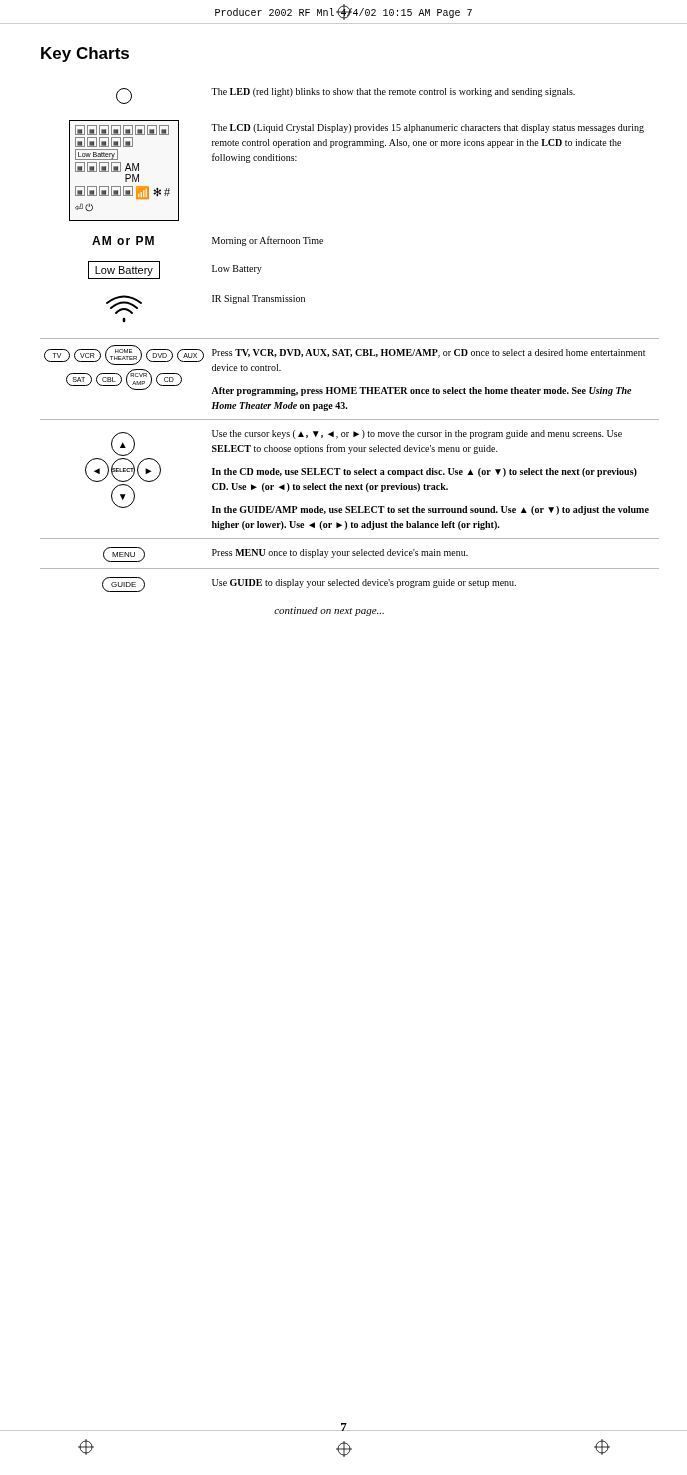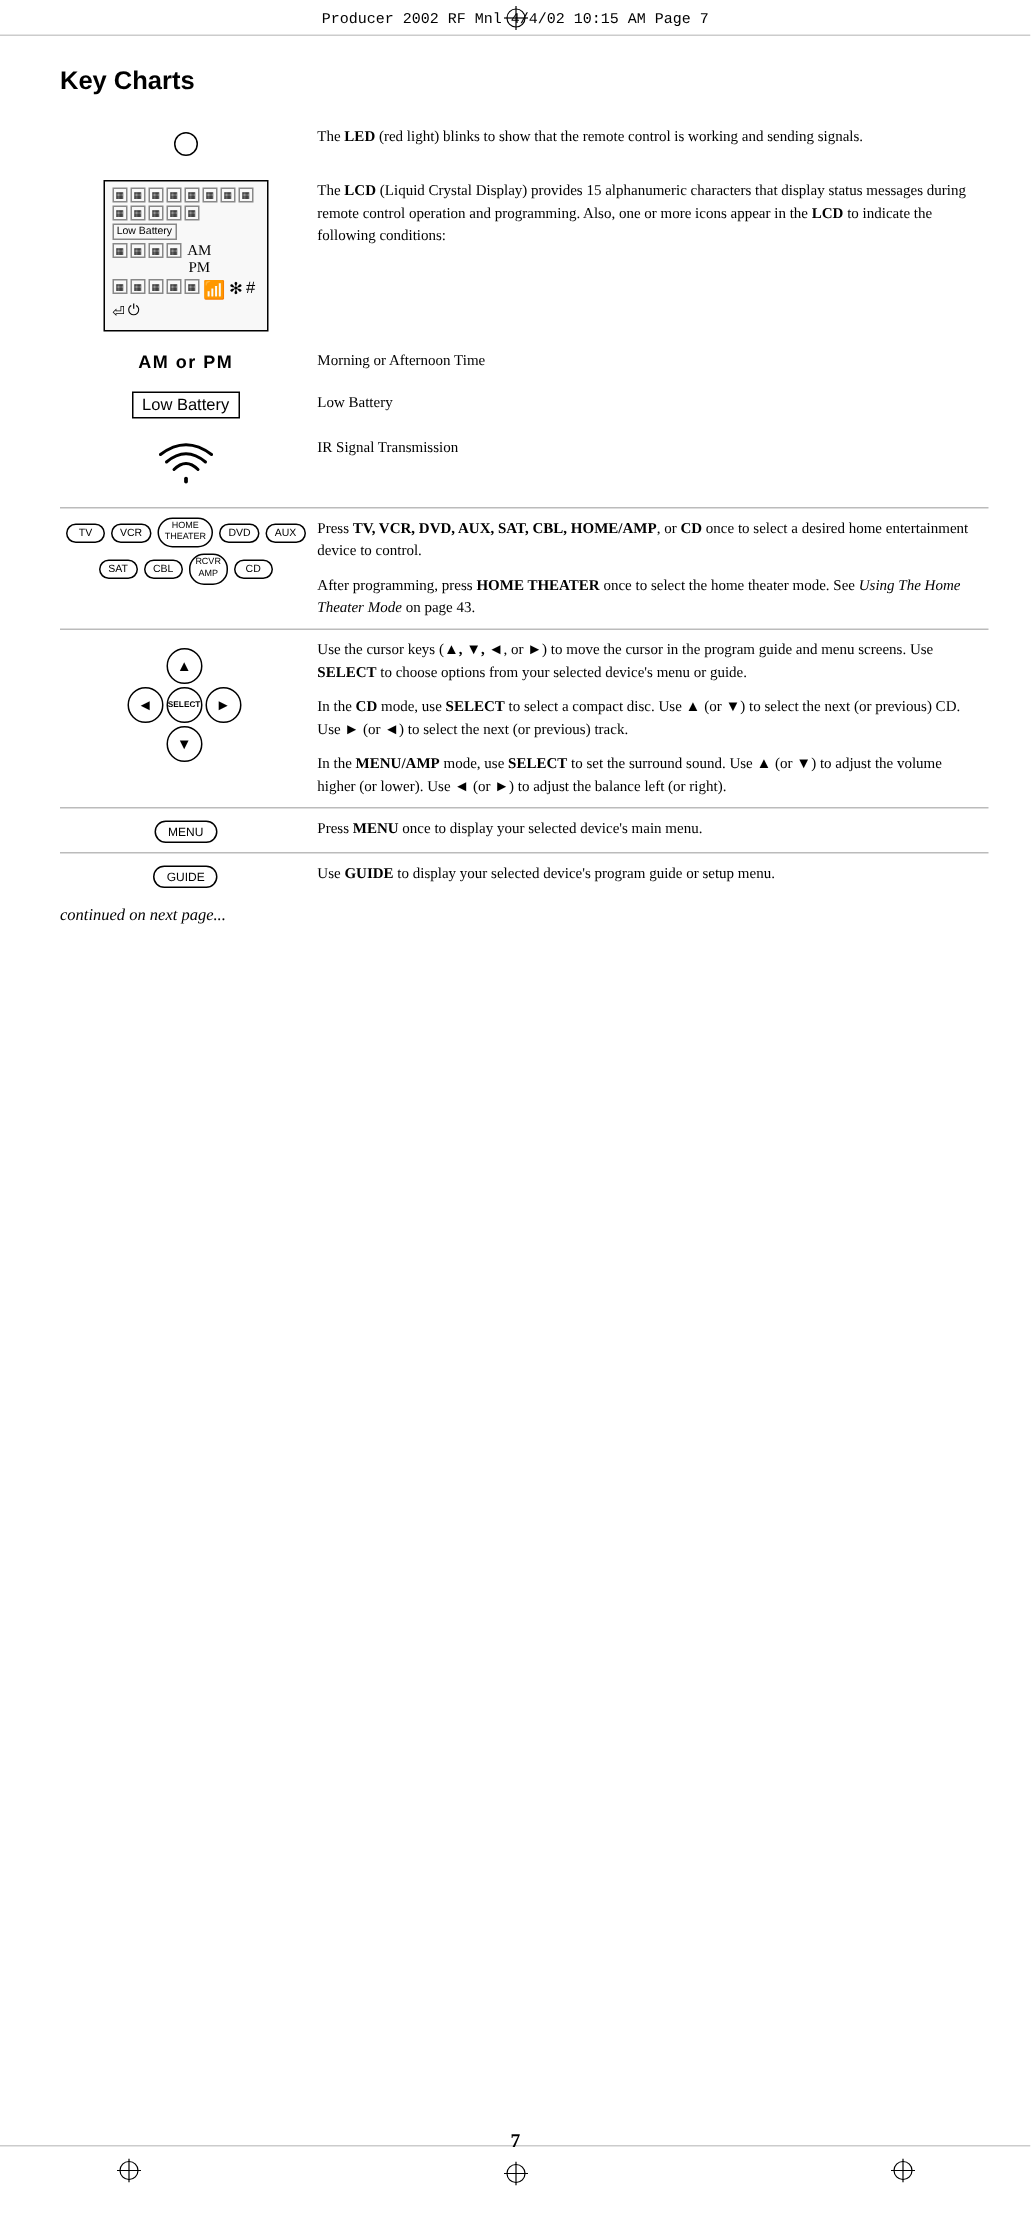--- a/index.html
+++ b/index.html
@@ -34,21 +34,21 @@
     .page-footer {
       text-align: center;
       font-size: 13px;
       font-weight: bold;
       padding: 10px;
       position: absolute;
       bottom: 30px;
       width: 100%;
     }
     .continued-text {
-      text-align: left;
+      text-align: center;
       font-style: italic;
       font-size: 11px;
       padding-right: 40px;
       margin-top: 6px;
     }
     .content {
       padding: 20px 28px 20px 40px;
     }
     .page-title {
       font-size: 17px;
@@ -167,20 +167,21 @@
     .menu-btn {
       border: 1.5px solid #000;
       border-radius: 10px;
       font-size: 8px;
       padding: 2px 8px;
       font-family: Arial, sans-serif;
       display: inline-block;
     }
     .sub-desc {
       margin-top: 8px;
+      font-weight: bold;
     }
   </style>
 </head>
 <body>
 
 <div class="page-header">
   <span>Producer 2002 RF Mnl   4/4/02   10:15 AM   Page 7</span>
   <svg class="page-header-crosshair" viewBox="0 0 16 16">
     <circle cx="8" cy="8" r="6" fill="none" stroke="#000" stroke-width="0.8"></circle>
     <line x1="8" y1="0" x2="8" y2="16" stroke="#000" stroke-width="0.8"></line>
@@ -222,21 +223,21 @@
             <span class="lcd-char">▦</span>
             <span class="lcd-char">▦</span>
             <span class="lcd-char">▦</span>
             <span style="font-size:7px; display:inline-block; border:0.5px solid #888; padding:1px 2px;">Low Battery</span>
           </div>
           <div class="lcd-row" style="margin-top:2px;">
             <span class="lcd-char">▦</span>
             <span class="lcd-char">▦</span>
             <span class="lcd-char">▦</span>
             <span class="lcd-char">▦</span>
-            <span style="font-size:10px; margin-left:2px;font-family:Liberation Serif, serif;">AM<br style="line-height:0">PM</span>
+            <span style="font-size:10px; margin-left:2px;">AM<br style="line-height:0">PM</span>
           </div>
           <div class="lcd-row">
             <span class="lcd-char">▦</span>
             <span class="lcd-char">▦</span>
             <span class="lcd-char">▦</span>
             <span class="lcd-char">▦</span>
             <span class="lcd-char">▦</span>
             <span style="font-size:12px; margin-left:1px;">📶</span>
             <span style="font-size:11px;">✻</span>
             <span style="font-size:11px;">#</span>
@@ -332,21 +333,21 @@
         </div>
       </td>
       <td class="desc-cell">
         <div>
           Use the cursor keys (<strong>▲, ▼, ◄</strong>, or <strong>►</strong>) to move the cursor in the program guide and menu screens. Use <strong>SELECT</strong> to choose options from your selected device's menu or guide.
         </div>
         <div class="sub-desc">
           In the <strong>CD</strong> mode, use <strong>SELECT</strong> to select a compact disc. Use ▲ (or ▼) to select the next (or previous) CD. Use  ► (or ◄) to select the next (or previous) track.
         </div>
         <div class="sub-desc">
-          In the <strong>MENU/AMP</strong> mode, use <strong>SELECT</strong> to set the surround sound. Use ▲ (or ▼) to adjust the volume higher (or lower). Use ◄ (or ►) to adjust the balance left (or right).
+          In the <strong>GUIDE/AMP</strong> mode, use <strong>SELECT</strong> to set the surround sound. Use ▲ (or ▼) to adjust the volume higher (or lower). Use ◄ (or ►) to adjust the balance left (or right).
         </div>
       </td>
     </tr>
 
     <tr class="has-border">
       <td class="icon-cell">
         <span class="menu-btn">MENU</span>
       </td>
       <td class="desc-cell">
         Press <strong>MENU</strong> once to display your selected device's main menu.

